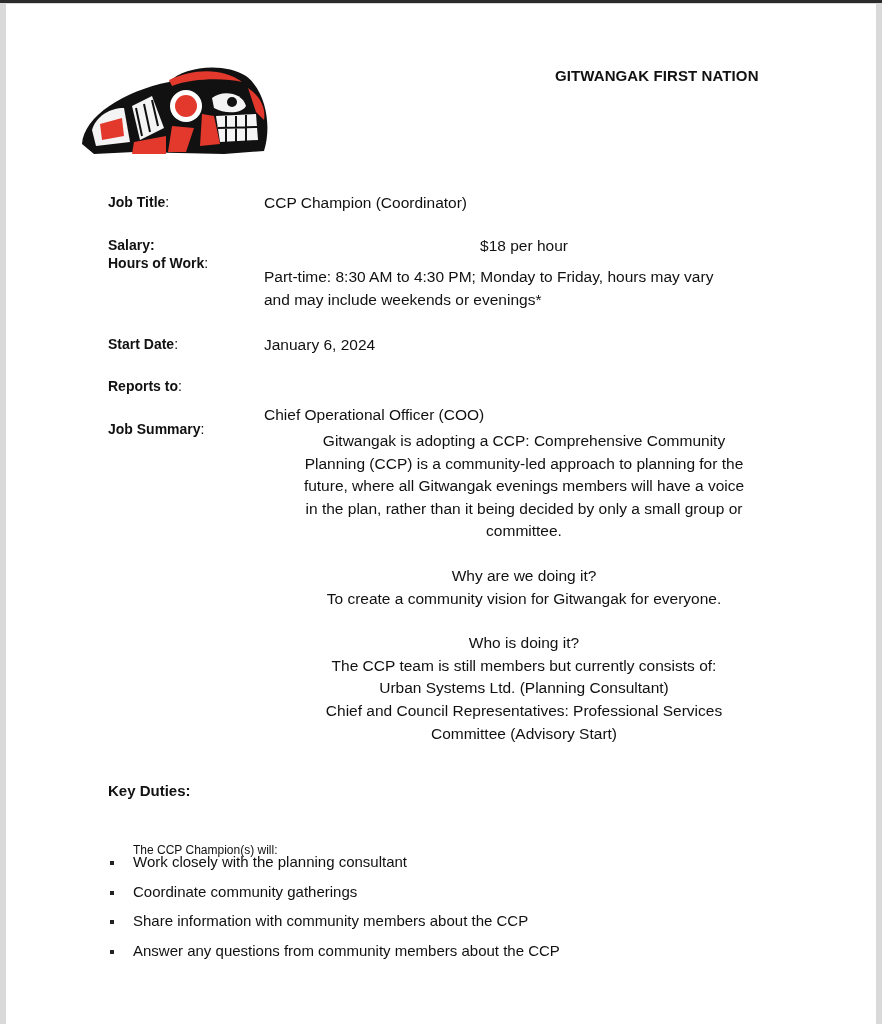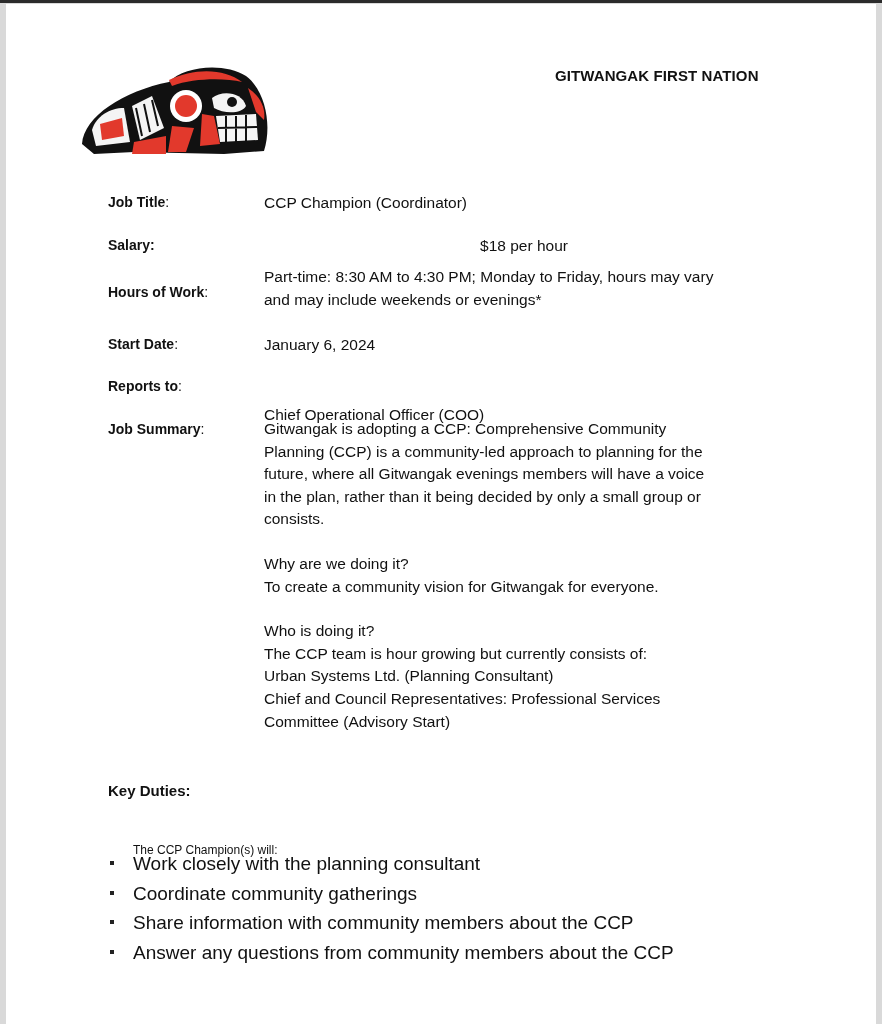--- a/index.html
+++ b/index.html
@@ -16,21 +16,21 @@
     background:#fff;
   }
   .logo { position:absolute; left:68px; top:52px; width:200px; height:102px; }
   .org { position:absolute; left:549px; top:63px; font-size:15px; font-weight:bold; letter-spacing:0.1px; }
   .field-label { position:absolute; left:102px; font-size:14px; font-weight:bold; }
   .field-label .colon { font-weight:normal; }
   .field-value { position:absolute; left:258px; font-size:15.5px; line-height:23px; width:520px; }
   .duties-head { position:absolute; left:102px; top:778px; font-size:15px; font-weight:bold; }
   .duties-intro { position:absolute; left:127px; top:839px; font-size:12px; }
   .duties-list { position:absolute; left:100px; top:849px; margin:0; padding:0; list-style:none; }
-  .duties-list li { height:29.5px; font-size:19px; position:relative; padding-left:27px; }
+  .duties-list li { height:29.5px; font-size:15px; position:relative; padding-left:27px; }
   .bullet { position:absolute; left:4px; top:8px; width:4px; height:4px; background:#222; }
 </style>
 </head>
 <body>
 
 <div class="topbar"></div>
 
 <div class="page">
 
   <svg class="logo" viewBox="0 0 200 102">
@@ -55,53 +55,53 @@
   <div class="org">GITWANGAK FIRST NATION</div>
 
   <div class="field-label" style="top:190px;">
     <span>Job Title</span><span class="colon">:</span>
   </div>
   <div class="field-value" style="top:187px;">CCP Champion (Coordinator)</div>
 
   <div class="field-label" style="top:233px;">Salary:</div>
   <div class="field-value" style="top:230px;text-align:center;">$18 per hour</div>
 
-  <div class="field-label" style="top:280px;text-align:right;">
+  <div class="field-label" style="top:251px;text-align:right;">
     <span>Hours of Work</span><span class="colon">:</span>
   </div>
   <div class="field-value" style="top:261px;">
     <div>Part-time: 8:30 AM to 4:30 PM; Monday to Friday, hours may vary</div>
     <div>and may include weekends or evenings*</div>
   </div>
 
   <div class="field-label" style="top:332px;">
     <span>Start Date</span><span class="colon">:</span>
   </div>
   <div class="field-value" style="top:329px;">January 6, 2024</div>
 
   <div class="field-label" style="top:374px;">
     <span>Reports to</span><span class="colon">:</span>
   </div>
   <div class="field-value" style="top:371px;margin-top:28px;">Chief Operational Officer (COO)</div>
 
   <div class="field-label" style="top:417px;text-align:right;">
     <span>Job Summary</span><span class="colon">:</span>
   </div>
-  <div class="field-value" style="top:414px; line-height:22.6px;">
+  <div class="field-value" style="top:426px; line-height:22.6px;text-align:center;">
     <div>Gitwangak is adopting a CCP: Comprehensive Community</div>
     <div>Planning (CCP) is a community-led approach to planning for the</div>
     <div>future, where all Gitwangak evenings members will have a voice</div>
     <div>in the plan, rather than it being decided by only a small group or</div>
-    <div>consists.</div>
+    <div>committee.</div>
     <div style="height:22px;"></div>
     <div>Why are we doing it?</div>
     <div>To create a community vision for Gitwangak for everyone.</div>
     <div style="height:22px;"></div>
     <div>Who is doing it?</div>
-    <div>The CCP team is hour growing but currently consists of:</div>
+    <div>The CCP team is still members but currently consists of:</div>
     <div>Urban Systems Ltd. (Planning Consultant)</div>
     <div>Chief and Council Representatives: Professional Services</div>
     <div>Committee (Advisory Start)</div>
   </div>
 
   <div class="duties-head">Key Duties:</div>
   <div class="duties-intro">The CCP Champion(s) will:</div>
   <ul class="duties-list">
     <li><span class="bullet"></span><span>Work closely with the planning consultant</span></li>
     <li><span class="bullet"></span><span>Coordinate community gatherings</span></li>

